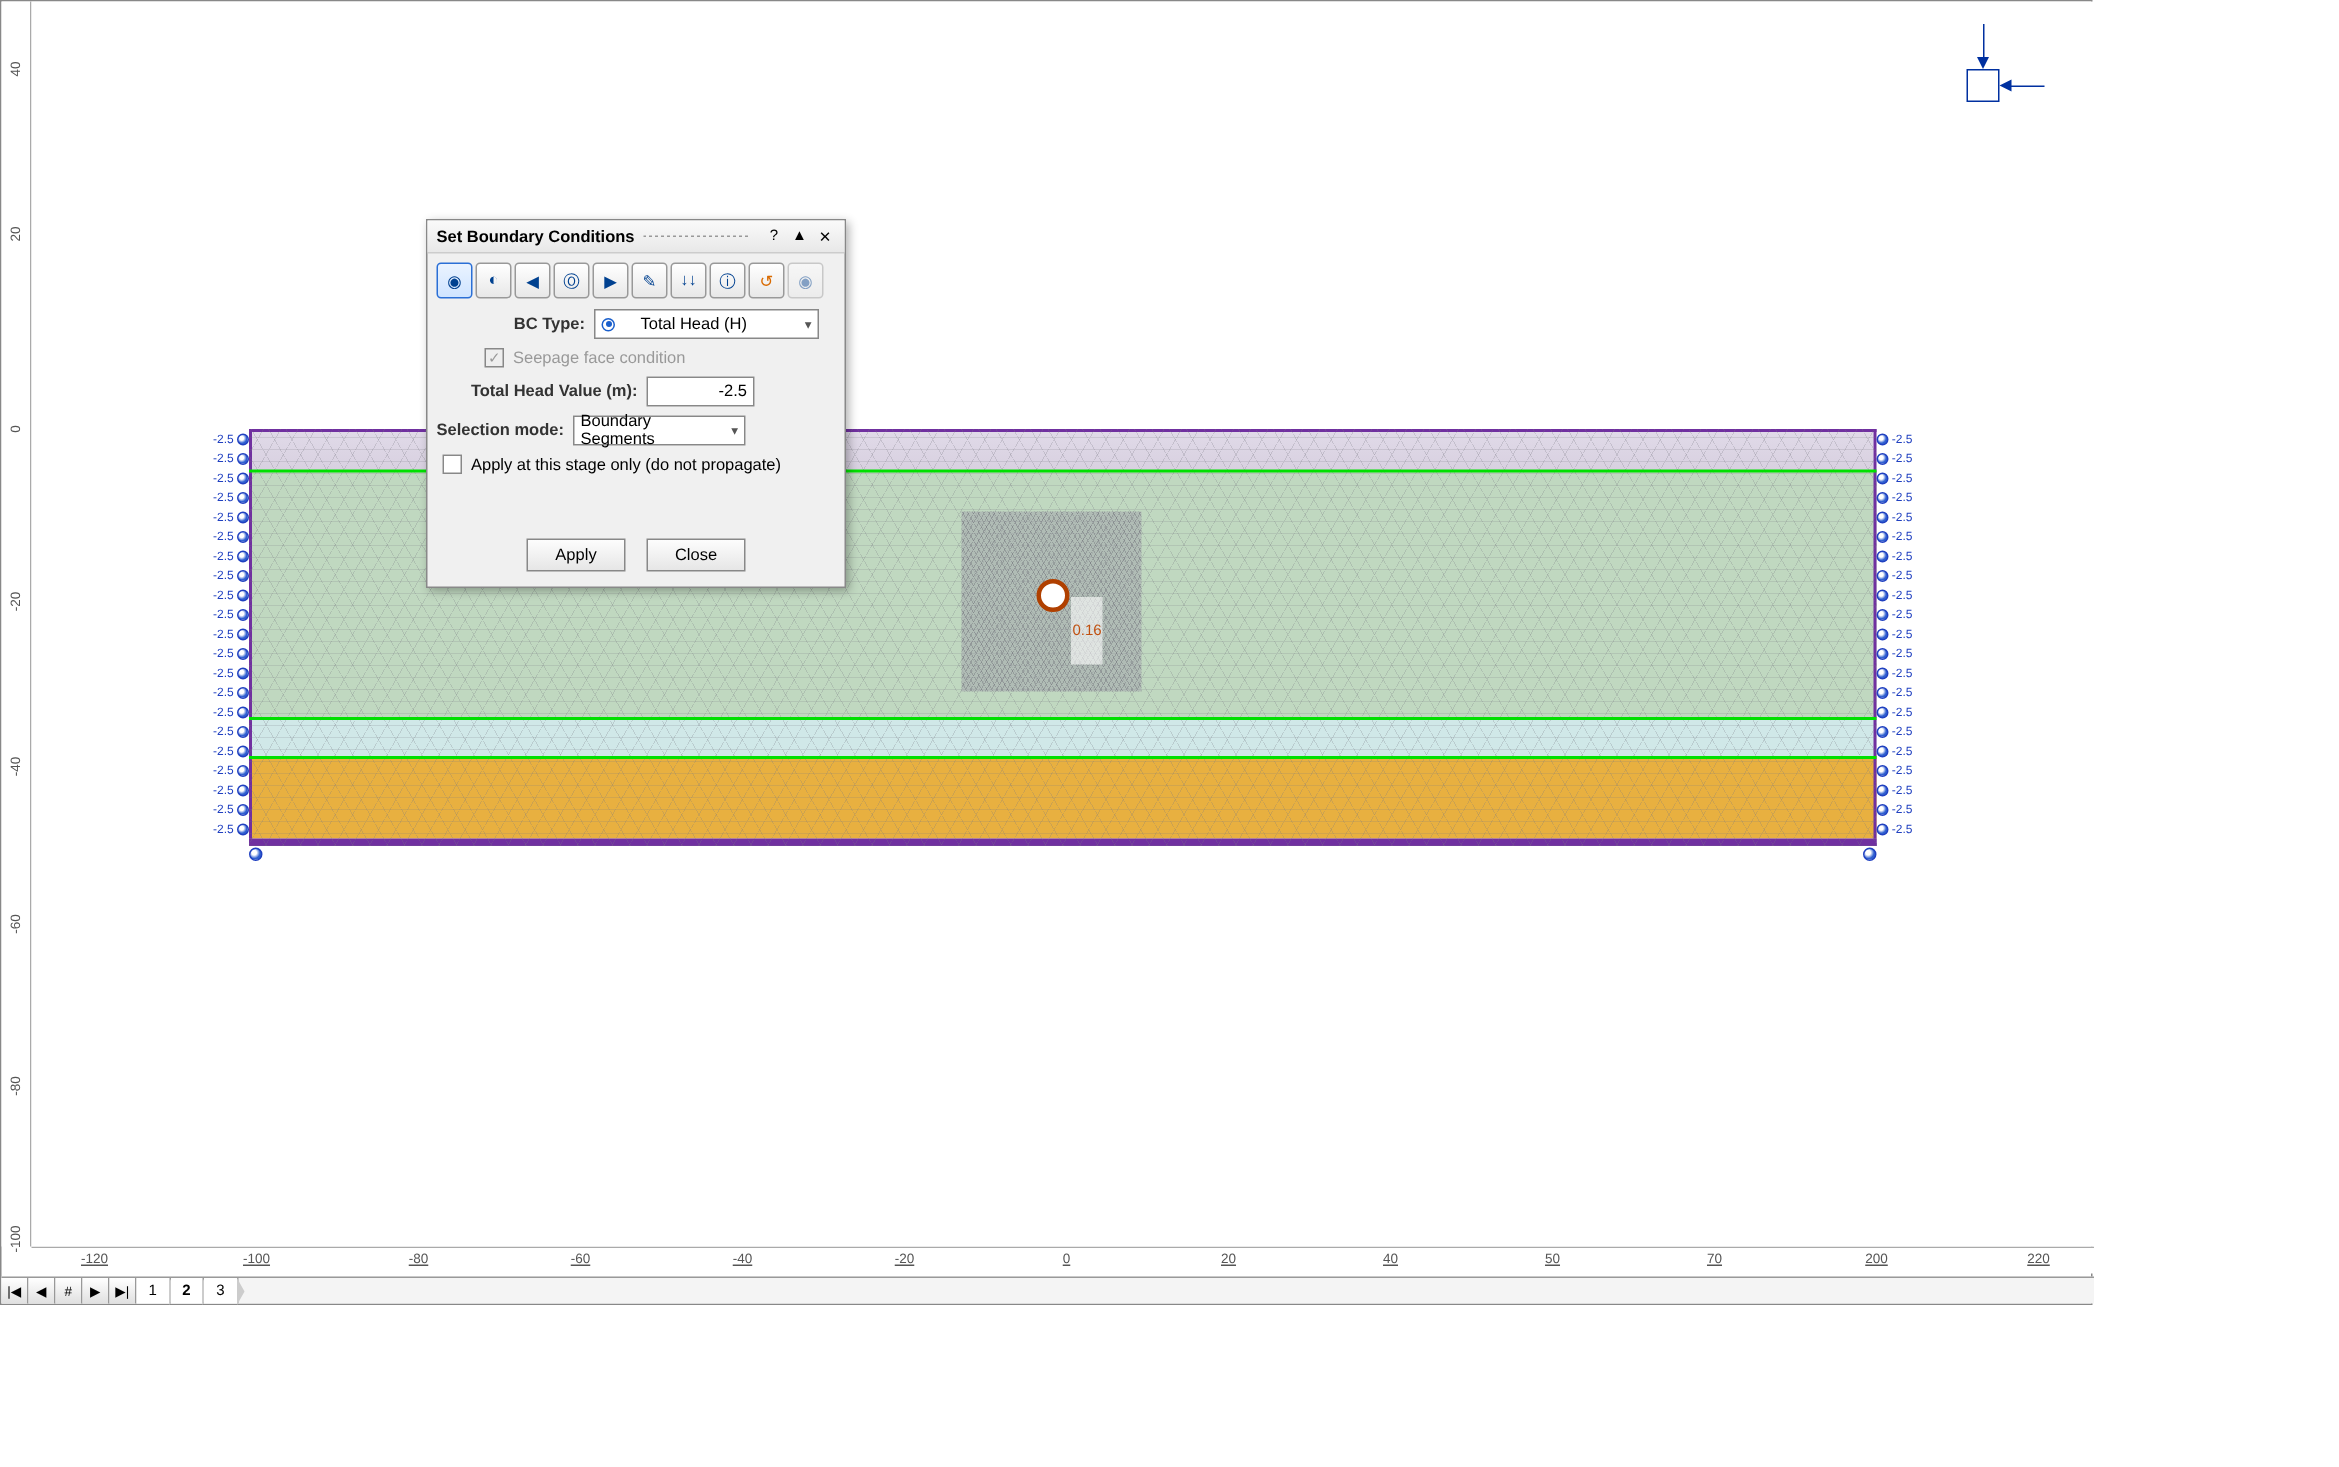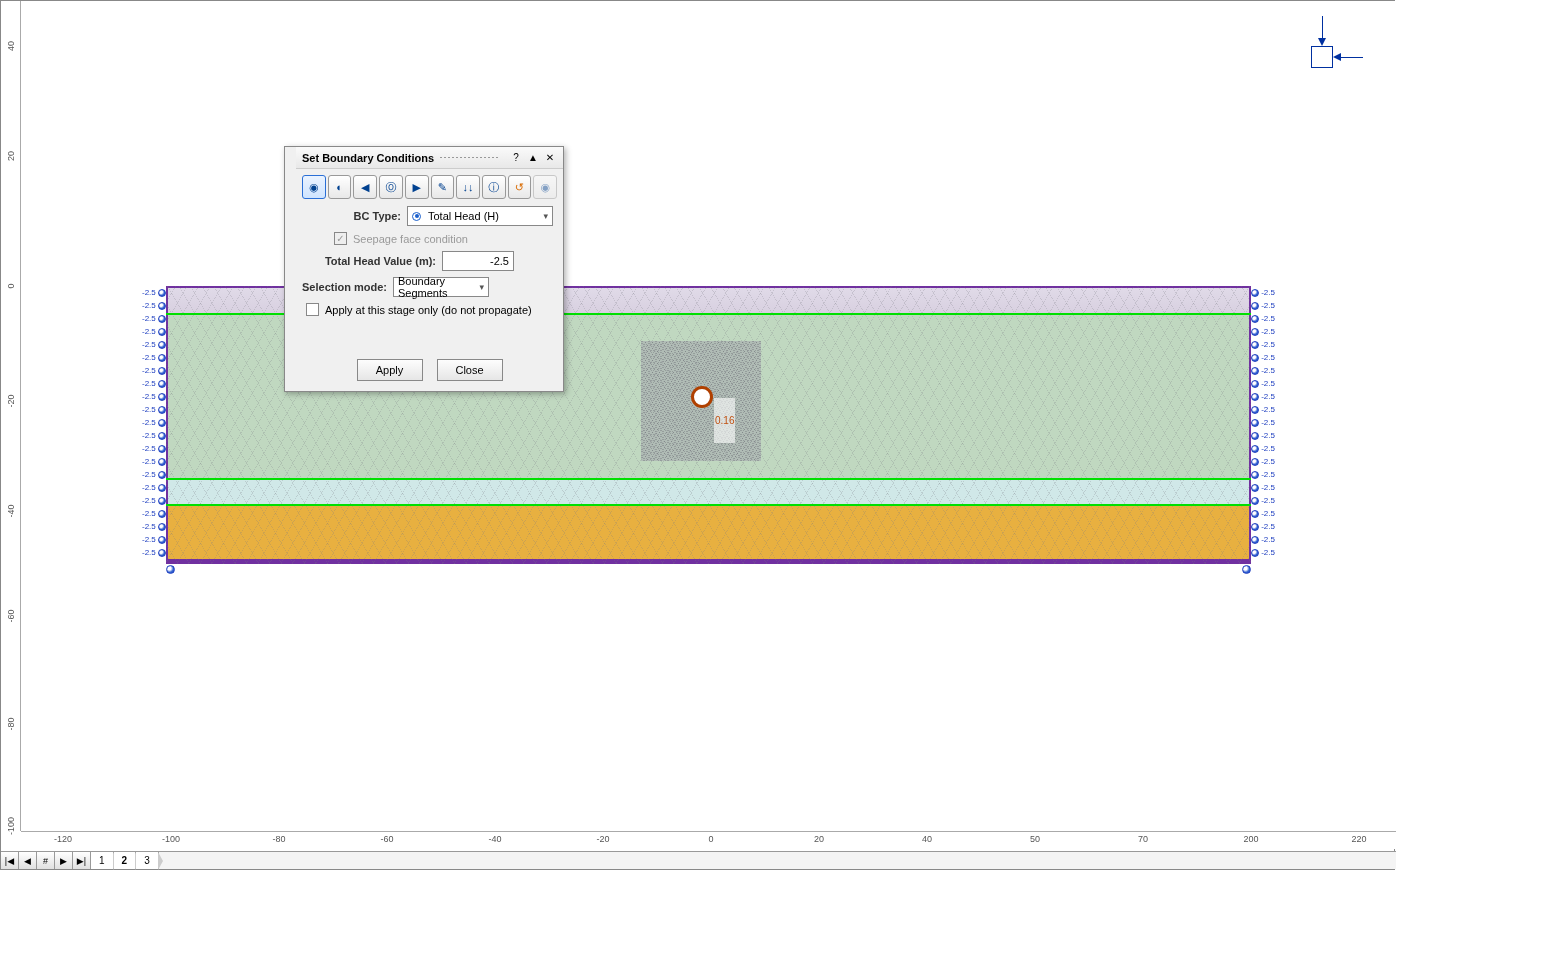--- a/index.html
+++ b/index.html
@@ -5,21 +5,21 @@
 * { box-sizing: border-box; margin: 0; padding: 0; }
 body { font-family: "Segoe UI", Tahoma, sans-serif; font-size: 11px; background: #fff; overflow: hidden; width: 1559px; height: 978px; position: relative; }
 
 
 .app-frame { position: absolute; left: 0; top: 0; width: 1395px; height: 870px; border: 1px solid #888; background: #fff; }
 
 
 .ruler-left { position: absolute; left: 0; top: 0; width: 20px; height: 830px; background: #fff; border-right: 1px solid #aaa; }
 .ruler-left .tick { position: absolute; left: 0; width: 100%; text-align: center; font-size: 9px; color: #555; transform: rotate(-90deg); transform-origin: center; }
 .ruler-bottom { position: absolute; left: 20px; bottom: 20px; width: 1375px; height: 18px; background: #fff; border-top: 1px solid #aaa; }
-.ruler-bottom .tick { position: absolute; top: 2px; font-size: 9px; color: #555; transform: translateX(-50%); }
+.ruler-bottom .tick { position: absolute; top: 2px; font-size: 9px; color: #555; transform: translateX(-50%); text-decoration: underline; }
 
 
 .canvas { position: absolute; left: 20px; top: 0; width: 1375px; height: 830px; background: #fff; }
 
 
 .model { position: absolute; left: 145px; top: 285px; width: 1085px; height: 278px; }
 .layer { position: absolute; left: 0; width: 100%; border-left: 2px solid #7030a0; border-right: 2px solid #7030a0; }
 .layer-top { top: 0; height: 28px; background: linear-gradient(0deg, #d8d0e0, #e0dae8); border-top: 2px solid #7030a0; }
 .layer-green { top: 28px; height: 165px; background: #c0d8c0; }
 .layer-cyan { top: 193px; height: 25px; background: #d0e8e8; }
@@ -64,35 +64,35 @@
 .ucs-indicator { position: absolute; right: 35px; top: 15px; width: 60px; height: 60px; }
 .ucs-box { position: absolute; left: 10px; top: 30px; width: 22px; height: 22px; border: 1.5px solid #0030a0; background: #fff; }
 .ucs-arrow-v { position: absolute; left: 18px; top: 0; width: 6px; height: 30px; }
 .ucs-arrow-v::before { content: ''; position: absolute; bottom: 0; left: 0; border-left: 4px solid transparent; border-right: 4px solid transparent; border-top: 8px solid #0030a0; transform: translateX(-1px); }
 .ucs-arrow-v::after { content: ''; position: absolute; top: 0; left: 2.5px; width: 1.5px; height: 26px; background: #0030a0; }
 .ucs-arrow-h { position: absolute; left: 32px; top: 38px; width: 30px; height: 6px; }
 .ucs-arrow-h::before { content: ''; position: absolute; left: 0; top: 0; border-top: 4px solid transparent; border-bottom: 4px solid transparent; border-right: 8px solid #0030a0; transform: translateY(-1px); }
 .ucs-arrow-h::after { content: ''; position: absolute; left: 6px; top: 2.5px; height: 1.5px; width: 24px; background: #0030a0; }
 
 
-.dialog { position: absolute; left: 263px; top: 145px; width: 280px; background: #f0f0f0; border: 1px solid #888; box-shadow: 2px 2px 6px rgba(0,0,0,0.3); padding-left: 11px; }
+.dialog { position: absolute; left: 263px; top: 145px; width: 280px; background: #f0f0f0; border: 1px solid #888; box-shadow: 2px 2px 6px rgba(0,0,0,0.3); }
 .dialog-title { height: 22px; display: flex; align-items: center; padding: 0 6px; border-bottom: 1px solid #ccc; background: linear-gradient(#fafafa,#e8e8e8); }
 .dialog-title .title-text { font-weight: bold; font-size: 11px; flex: 0 0 auto; }
 .dialog-title .title-line { flex: 1; height: 1px; margin: 0 6px; background: repeating-linear-gradient(90deg,#999 0,#999 2px,transparent 2px,transparent 4px); }
 .dialog-title .title-btn { width: 14px; height: 14px; margin-left: 3px; display: inline-flex; align-items: center; justify-content: center; font-size: 10px; cursor: pointer; }
 
 .tool-row { display: flex; gap: 2px; padding: 6px 6px 4px; }
 .tool-btn { width: 24px; height: 24px; border: 1px solid #999; border-radius: 3px; background: linear-gradient(#fff,#e8e8e8); display: inline-flex; align-items: center; justify-content: center; font-size: 11px; color: #004190; cursor: pointer; }
 .tool-btn.active { border-color: #2a6fd6; background: linear-gradient(#eaf3ff,#cfe4ff); }
 .tool-btn.disabled { opacity: 0.45; cursor: default; }
 
 .form-row { display: flex; align-items: center; padding: 3px 10px; gap: 6px; }
 .form-row label { font-size: 11px; color: #333; font-weight: bold; }
 .form-row .lbl-right { text-align: right; flex: 0 0 95px; }
-.select { border: 1px solid #888; background: #fff; height: 20px; font-size: 11px; padding: 1px 4px; display: flex; align-items: center; gap: 7px; }
+.select { border: 1px solid #888; background: #fff; height: 20px; font-size: 11px; padding: 1px 4px; display: flex; align-items: center; gap: 17px; }
 .select .radio-dot { width: 9px; height: 9px; border-radius: 50%; border: 1.5px solid #1a5fcc; display: inline-flex; align-items: center; justify-content: center; }
 .select .radio-dot::after { content:''; width:4px; height:4px; border-radius:50%; background:#1a5fcc; }
 .select .chev { margin-left: auto; font-size: 9px; color: #555; }
 input[type=text].num { width: 72px; height: 20px; border: 1px solid #888; text-align: right; padding: 0 4px; font-size: 11px; }
 .checkbox-row { display: flex; align-items: center; gap: 6px; padding: 3px 10px; }
 .checkbox { width: 13px; height: 13px; border: 1px solid #888; background: #fff; display: inline-flex; align-items: center; justify-content: center; font-size: 10px; color: #1a5fcc; }
 .checkbox.checked::after { content: '✓'; }
 .checkbox.disabled { background: #eee; color: #999; }
 
 .btn-row { display: flex; justify-content: center; gap: 14px; padding: 8px 0 10px; }
@@ -376,21 +376,21 @@
         <label style="color:#999">Seepage face condition</label>
       </div>
 
       <div class="form-row">
         <label class="lbl-right" style="flex:0 0 130px">Total Head Value (m):</label>
         <input type="text" class="num" value="-2.5" style="">
       </div>
 
       <div class="form-row" style="padding-left:6px">
         <label>Selection mode:</label>
-        <div class="select" style="width:96px">
+        <div class="select" style="width:115px">
           <span>Boundary Segments</span>
           <span class="chev">▾</span>
         </div>
       </div>
 
       <div class="checkbox-row">
         <span class="checkbox"></span>
         <label>Apply at this stage only (do not propagate)</label>
       </div>
 

